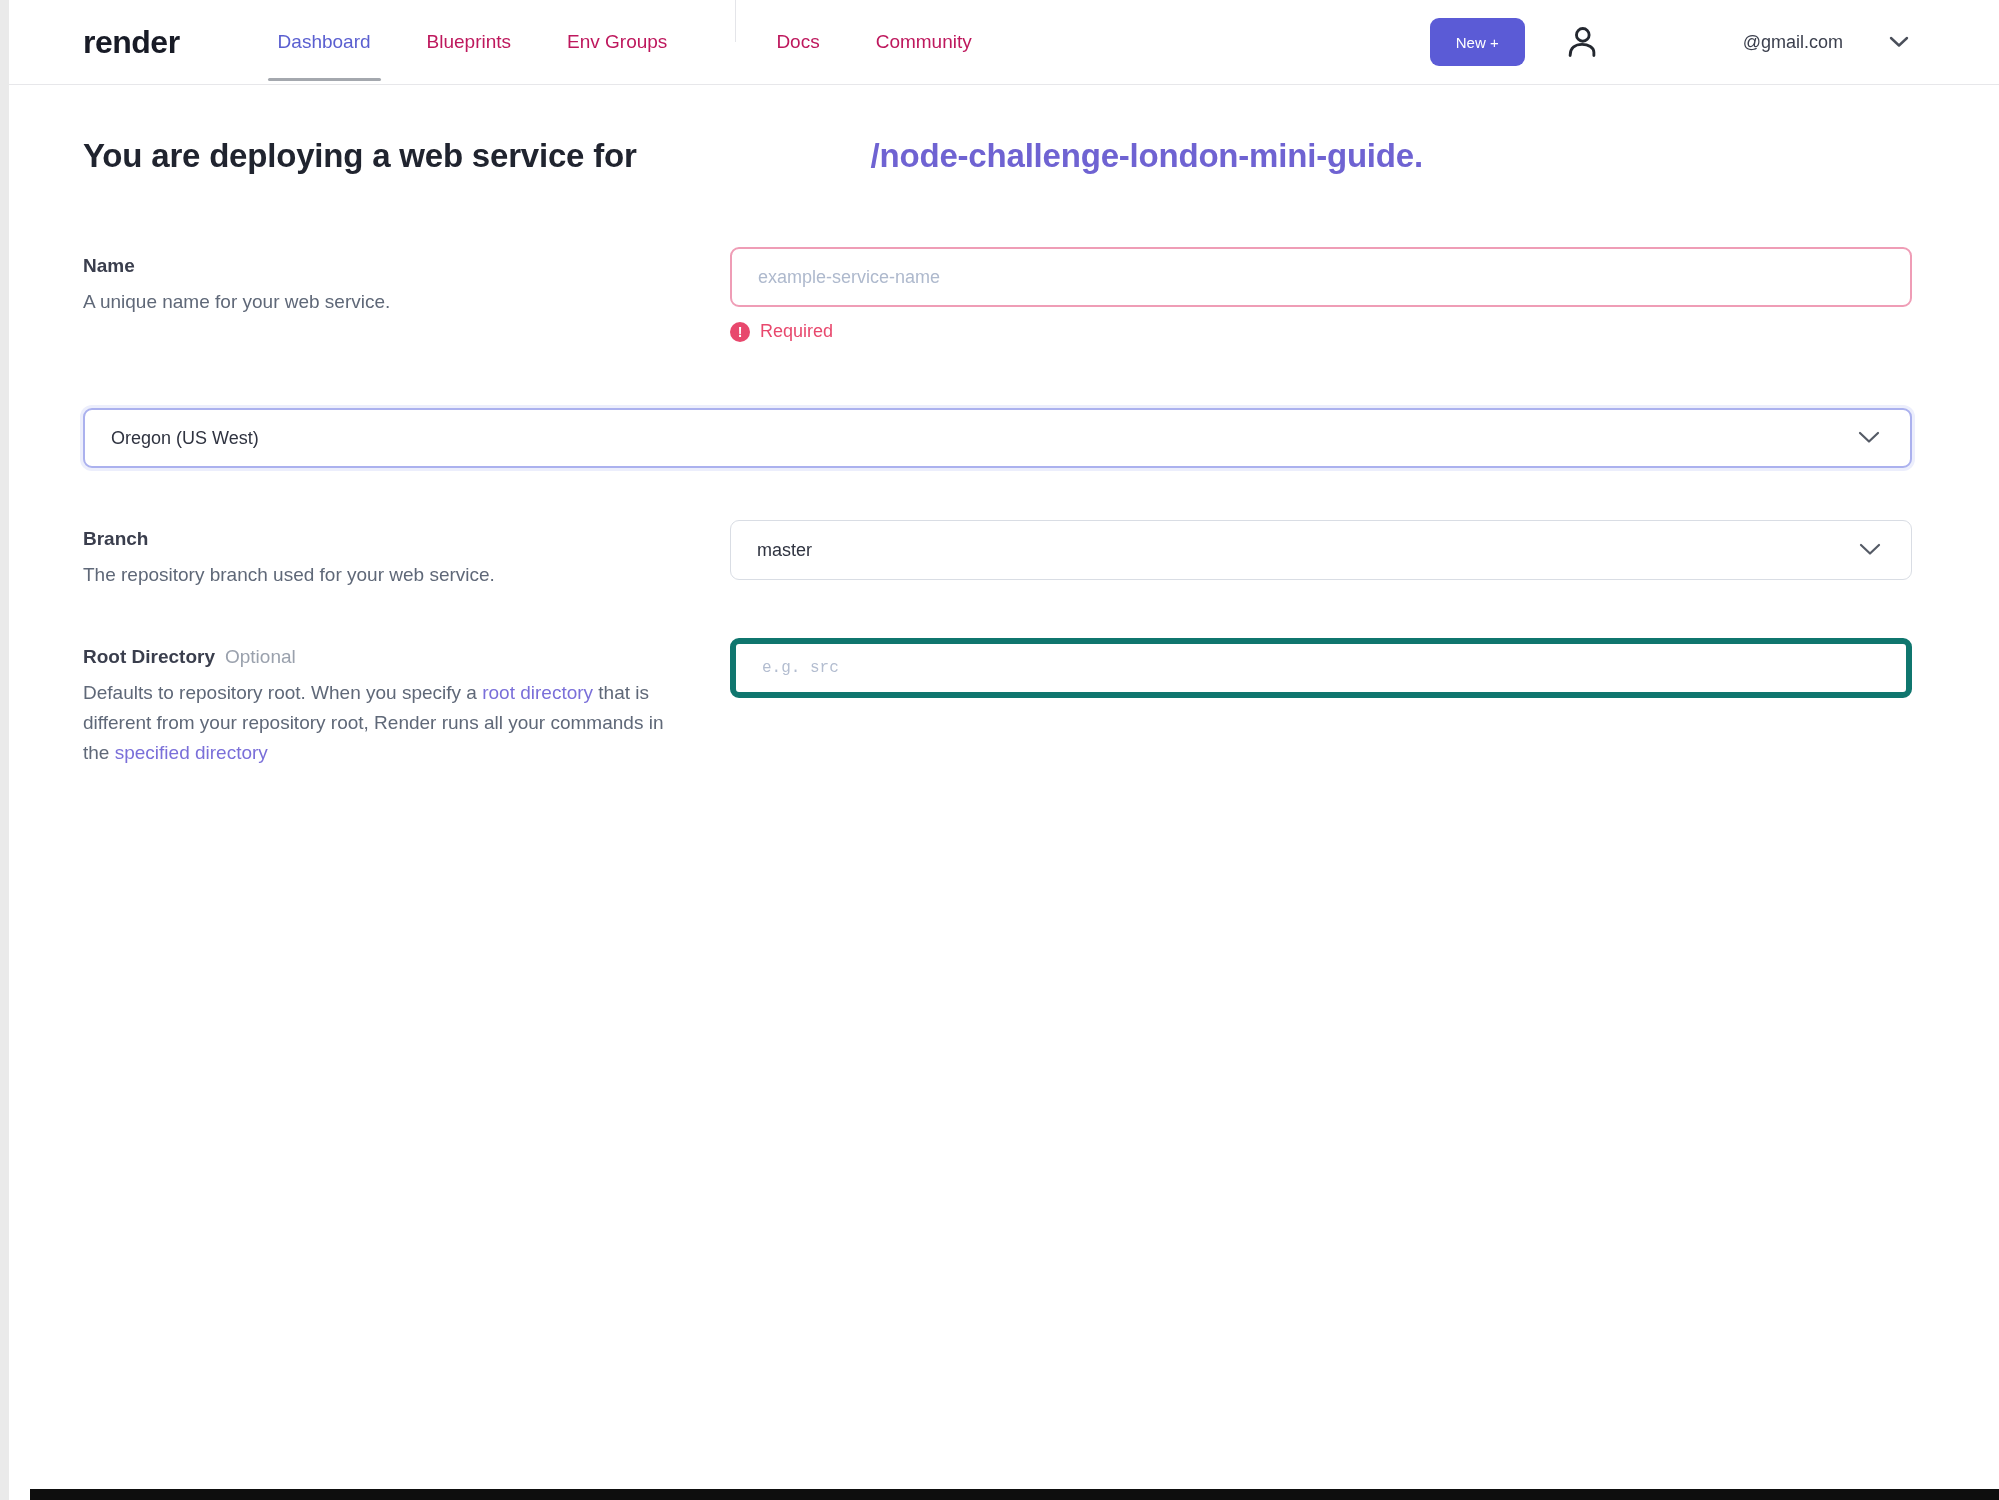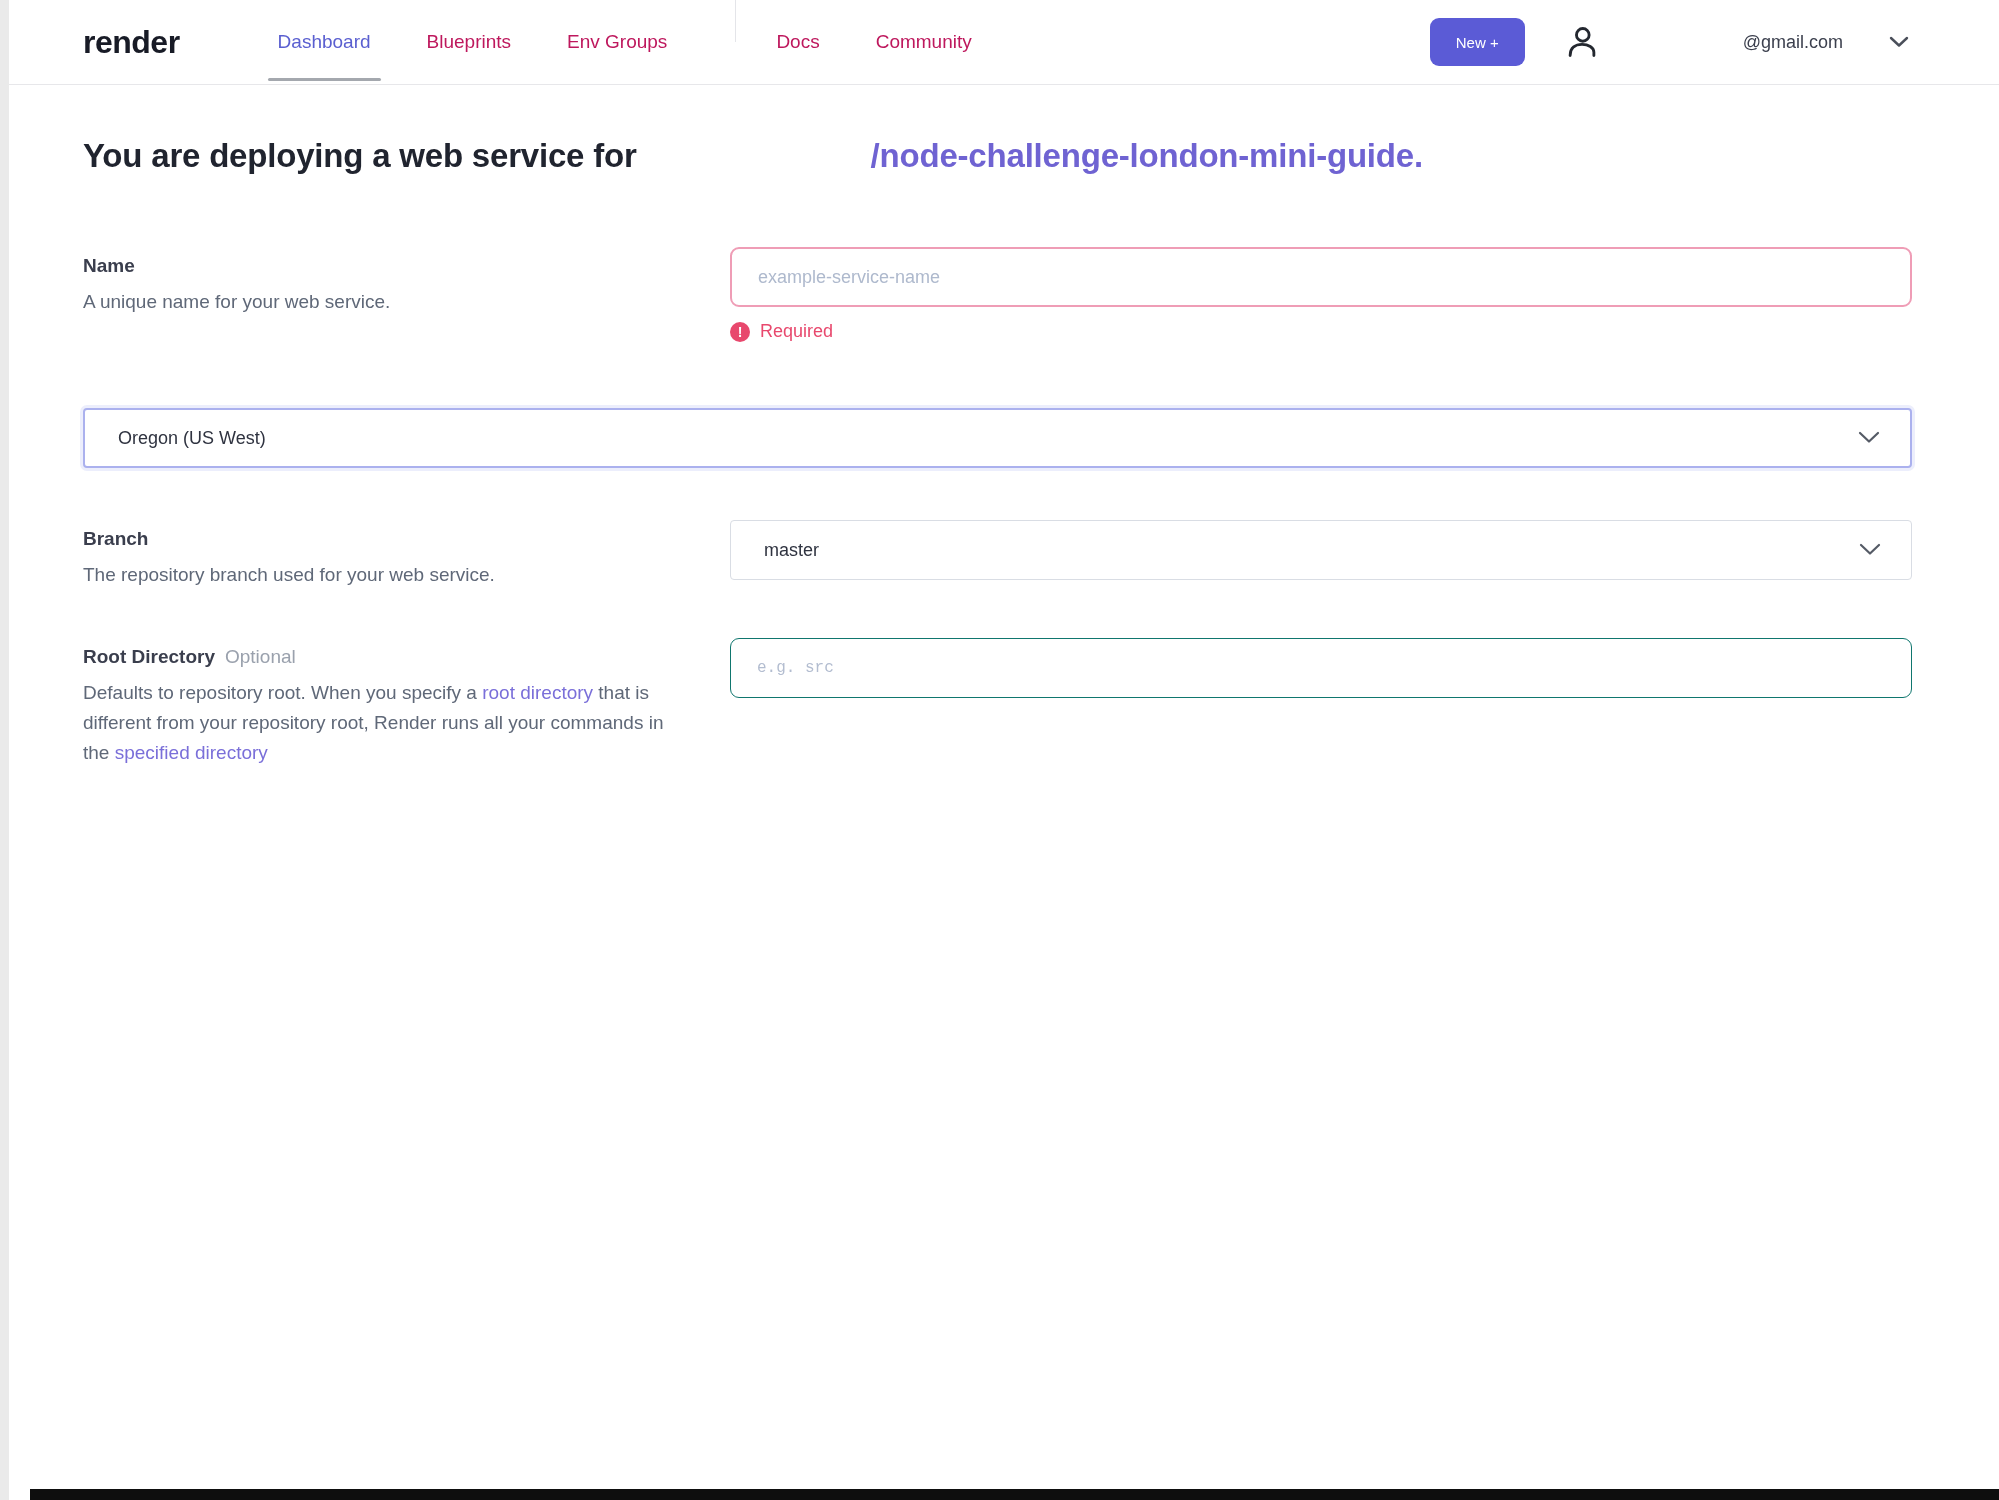--- a/index.html
+++ b/index.html
@@ -76,32 +76,32 @@
   .optional-tag { font-weight:normal; color:#9aa1ad; margin-left:10px; }
   .field-desc {
     margin-top:10px; font-size:19px; color:#5f6878; line-height:30px;
   }
   .field-desc .emph { color:#3a3e4d; }
   .field-desc .link { color:#7a6fd9; text-decoration:none; cursor:pointer; }
 
   .field-control { flex:1; }
   .text-input {
     width:100%; height:60px; border-radius:9px;
-    border:1px solid #0f766e; padding:0 26px;
+    border:6px solid #0f766e; padding:0 26px;
     font-family:inherit; font-size:18px; color:#2f3340;
     outline:none; background:#fff;
   }
   .text-input::placeholder { color:#aeb9cd; opacity:1; }
   .text-input.error { border:2px solid #ef9db6; }
   .text-input.mono { font-family:"Liberation Mono", monospace; font-size:16px; }
   .text-input.mono::placeholder { color:#b3bdd0; }
 
   .select {
-    width:100%; height:60px; border-radius:4px;
-    border:1px solid #d9dde4; padding:0 30px 0 33px;
+    width:100%; height:60px; border-radius:9px;
+    border:1px solid #d9dde4; padding:0 30px 0 26px;
     display:flex; align-items:center; justify-content:space-between;
     font-size:18px; color:#2f3340; background:#fff; cursor:pointer;
   }
   .select.focused { border:2px solid #abb1ee; box-shadow:0 0 0 3px #eceefc; }
 
   .error-row {
     margin-top:14px; display:flex; align-items:center; gap:10px;
   }
   .error-icon {
     width:20px; height:20px; border-radius:50%;

